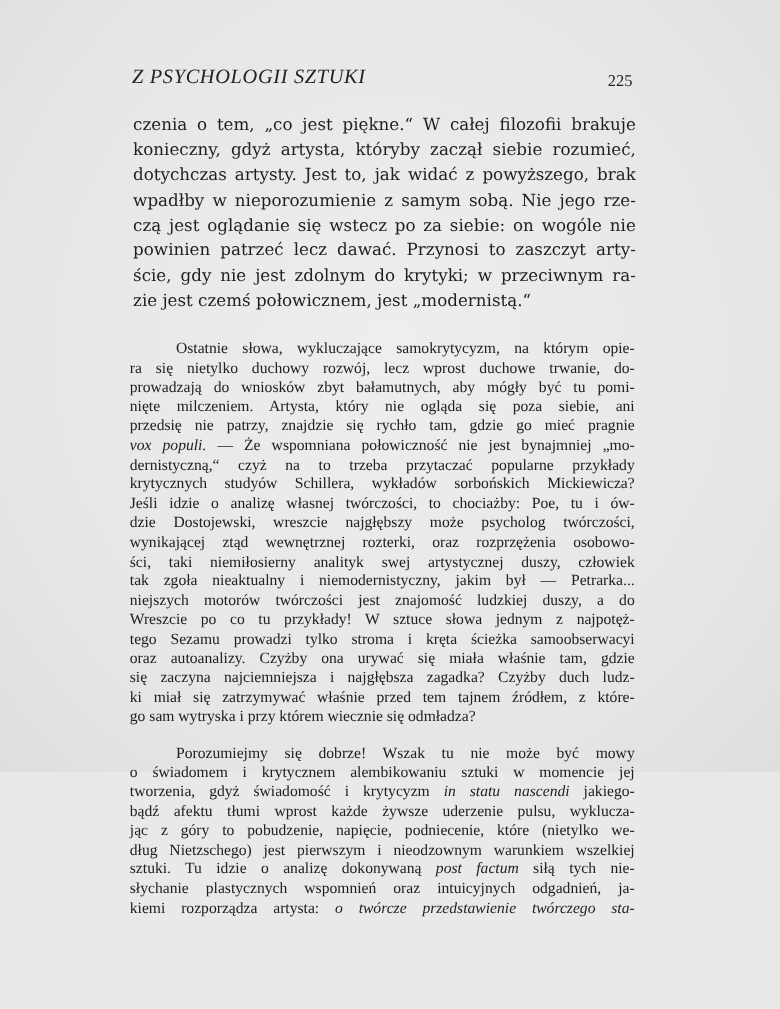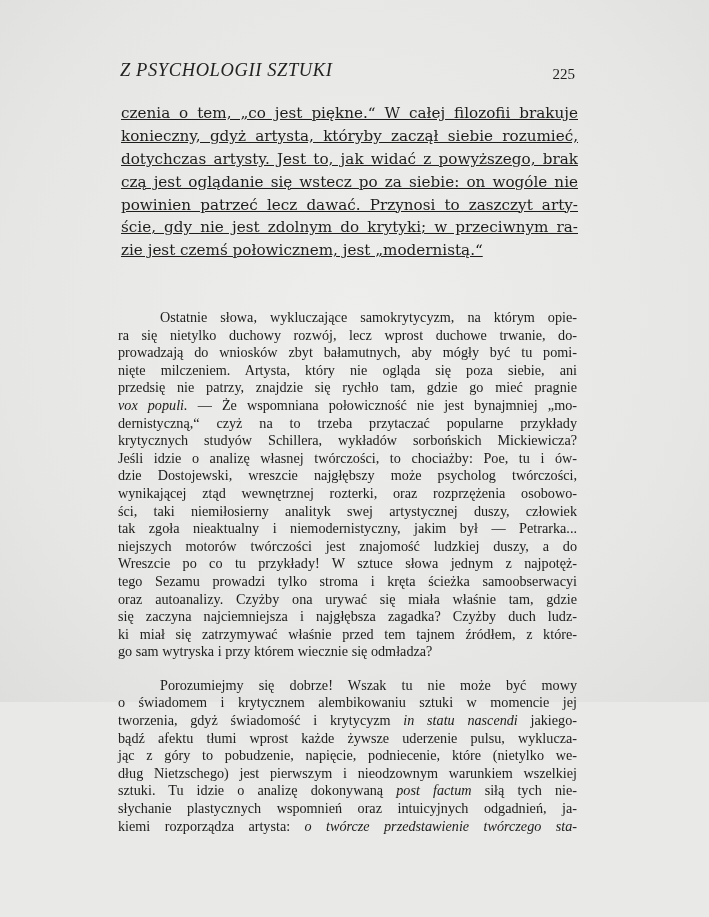--- a/index.html
+++ b/index.html
@@ -47,21 +47,20 @@
     }
     .main-text {
       position: absolute;
       left: 121px;
       top: 102px;
       width: 457px;
       font-family: "DejaVu Serif", serif;
       font-size: 15.2px;
       line-height: 22.9px;
       color: #1e1e1e;
-      text-decoration: underline;
     }
     .main-text .line {
       display: block;
       text-align: justify;
       text-align-last: justify;
       white-space: nowrap;
       height: 22.9px;
     }
     .main-text .line.last {
       text-align-last: left;
@@ -101,20 +100,21 @@
 
   <div class="running-head">
     <span class="running-title">Z PSYCHOLOGII SZTUKI</span>
     <span class="page-number">225</span>
   </div>
 
   <div class="main-text">
     <span class="line">czenia o tem, „co jest piękne.“  W całej filozofii brakuje</span>
     <span class="line">konieczny, gdyż artysta, któryby zaczął siebie rozumieć,</span>
     <span class="line">dotychczas artysty.  Jest to, jak widać z powyższego, brak</span>
+    <span class="line">wpadłby w nieporozumienie z samym sobą.  Nie jego rze-</span>
     <span class="line">czą jest oglądanie się wstecz po za siebie: on wogóle nie</span>
     <span class="line">powinien patrzeć lecz dawać.  Przynosi to zaszczyt arty-</span>
     <span class="line">ście, gdy nie jest zdolnym do krytyki; w przeciwnym ra-</span>
     <span class="line last">zie jest czemś połowicznem, jest „modernistą.“</span>
   </div>
 
   <div class="quote-text">
     <div>
       <span class="line indent">Ostatnie słowa, wykluczające samokrytycyzm, na którym opie-</span>
       <span class="line">ra się nietylko duchowy rozwój, lecz wprost duchowe trwanie, do-</span>

